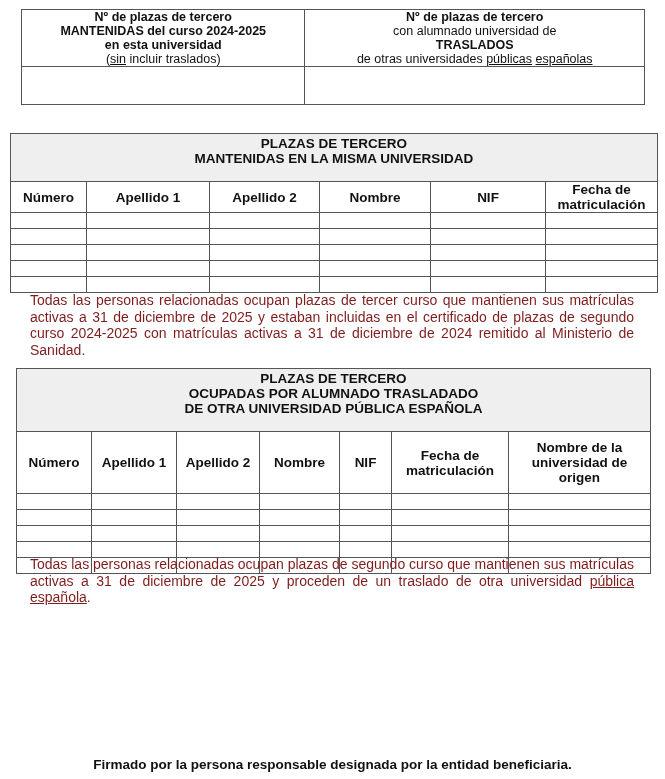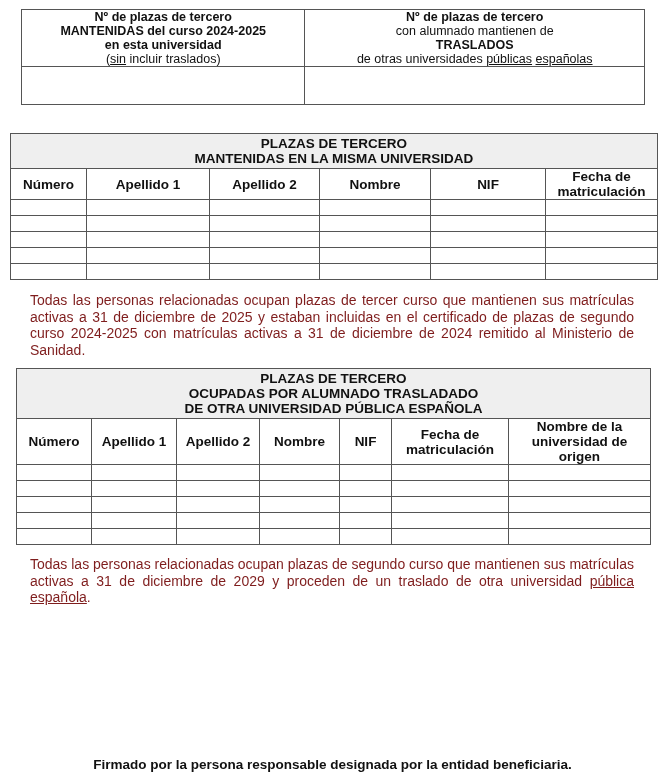--- a/index.html
+++ b/index.html
@@ -7,21 +7,21 @@
          font-family:"Liberation Sans", sans-serif; color:#111; }
   table { border-collapse:collapse; position:absolute; }
   td, th { border:1px solid #555; padding:0; text-align:center; vertical-align:middle; }
   .t1 { left:21px; top:9px; width:624px;border-radius:22px; }
   .t1 .hdr td { height:55px; font-size:12.5px; line-height:14px; }
   .t1 .val td { height:37px; }
   .b { font-weight:bold; }
   .u { text-decoration:underline; }
   .t2 { left:10px; top:133px; width:648px; }
   .t3 { left:16px; top:368px; width:635px; }
-  .title td { background:#efefef; font-weight:bold; font-size:13.5px; line-height:15px; padding:2px 0 2px; }
+  .title td { background:#efefef; font-weight:bold; font-size:13.5px; line-height:15px; padding:2px 0 15px; }
   .colh th { font-weight:bold; font-size:13.5px; line-height:15px;margin-top:40px; }
   .t2 .colh th { height:30px; }
   .t3 .colh th { height:45px; }
   .row td { height:15px; }
   .para { position:absolute; font-size:14px; line-height:16.5px; text-align:justify; color:#7f1d1d; }
   .p1 { left:30px; top:292px; width:604px; }
   .p2 { left:30px; top:556px; width:604px; }
   .foot { position:absolute; left:0; width:665px; top:757px; text-align:center; font-size:13.5px;font-weight:bold; }
 </style>
 </head>
@@ -31,21 +31,21 @@
   <tbody>
       <tr class="hdr">
     <td style="width:45.5%">
       <div class="b">Nº de plazas de tercero</div>
       <div class="b">MANTENIDAS del curso 2024-2025</div>
       <div class="b">en esta universidad</div>
       <div><span>(</span><span class="u">sin</span><span> incluir traslados)</span></div>
     </td>
     <td>
       <div class="b">Nº de plazas de tercero</div>
-      <div>con alumnado mantienen de</div>
+      <div>con alumnado universidad de</div>
       <div class="b">TRASLADOS</div>
       <div><span>de otras universidades </span><span class="u">públicas</span><span> </span><span class="u">españolas</span></div>
     </td>
   </tr>
   <tr class="val">
     <td></td>
     <td></td>
   </tr>
 </tbody>
   </table>
@@ -120,21 +120,21 @@
     <div>DE OTRA UNIVERSIDAD PÚBLICA ESPAÑOLA</div>
   </td>
       </tr>
   <tr class="colh">
     <th style="width:74px">Número</th>
     <th style="width:68px; padding:0 8px">Apellido 1</th>
     <th style="width:66px; padding:0 8px">Apellido 2</th>
     <th style="width:79px">Nombre</th>
     <th style="width:51px">NIF</th>
     <th style="width:104px; padding:0 6px">Fecha de matriculación</th>
-    <th style="padding:0 8px">Nombre de la universidad de origen</th>
+    <th style="padding:8px 8px">Nombre de la universidad de origen</th>
   </tr>
   <tr class="row">
         <td></td>
         <td></td>
         <td></td>
         <td></td>
         <td></td>
         <td></td>
         <td></td>
       </tr>
@@ -170,15 +170,15 @@
         <td></td>
         <td></td>
         <td></td>
         <td></td>
         <td></td>
         <td></td>
       </tr>
 </tbody>
   </table>
 
-<p class="para p2" style="margin:0"><span>Todas las personas relacionadas ocupan plazas de segundo curso que mantienen sus matrículas activas a 31 de diciembre de 2029 y proceden de un traslado de otra universidad </span><span class="u">pública</span><span> </span><span class="u">española</span><span>.</span></p>
+<p class="para p2" style="margin:0"><span>Todas las personas relacionadas ocupan plazas de segundo curso que mantienen sus matrículas activas a 31 de diciembre de 2025 y proceden de un traslado de otra universidad </span><span class="u">pública</span><span> </span><span class="u">española</span><span>.</span></p>
 
 <div class="foot">Firmado por la persona responsable designada por la entidad beneficiaria.</div>
 
 </body></html>

